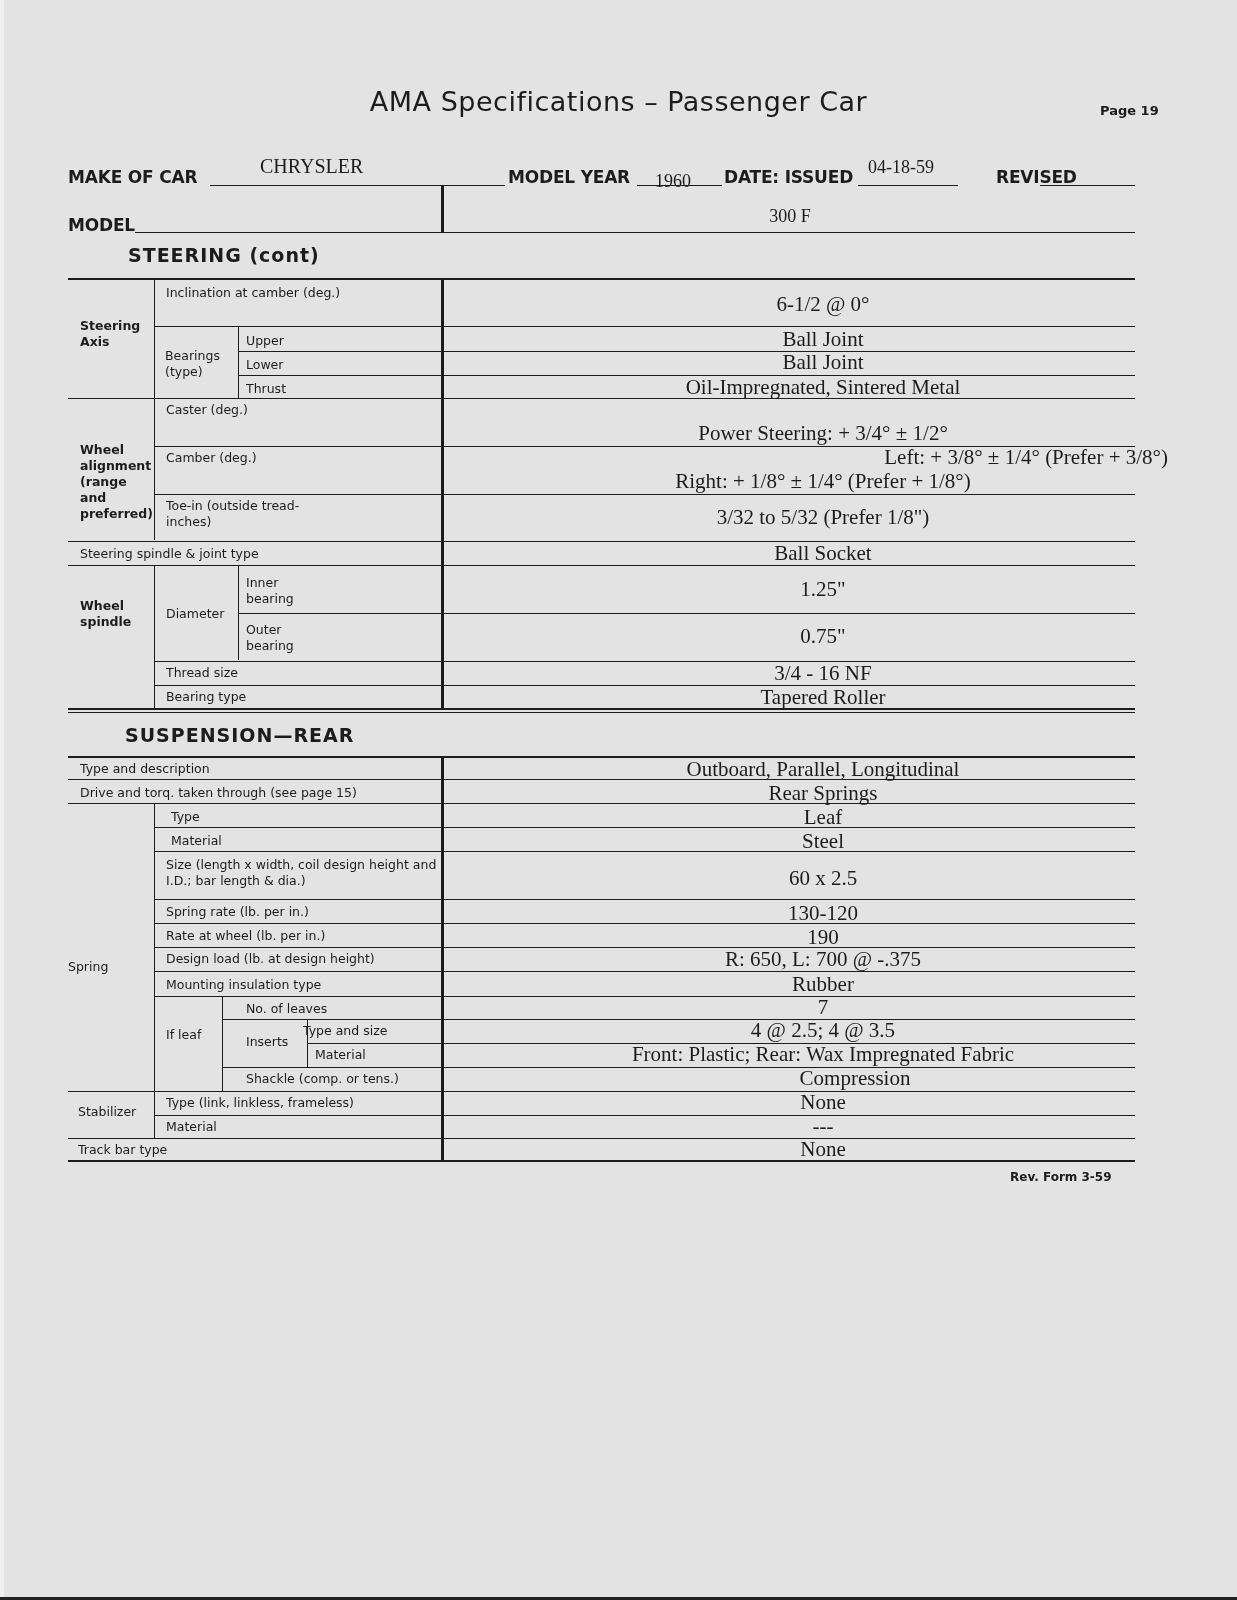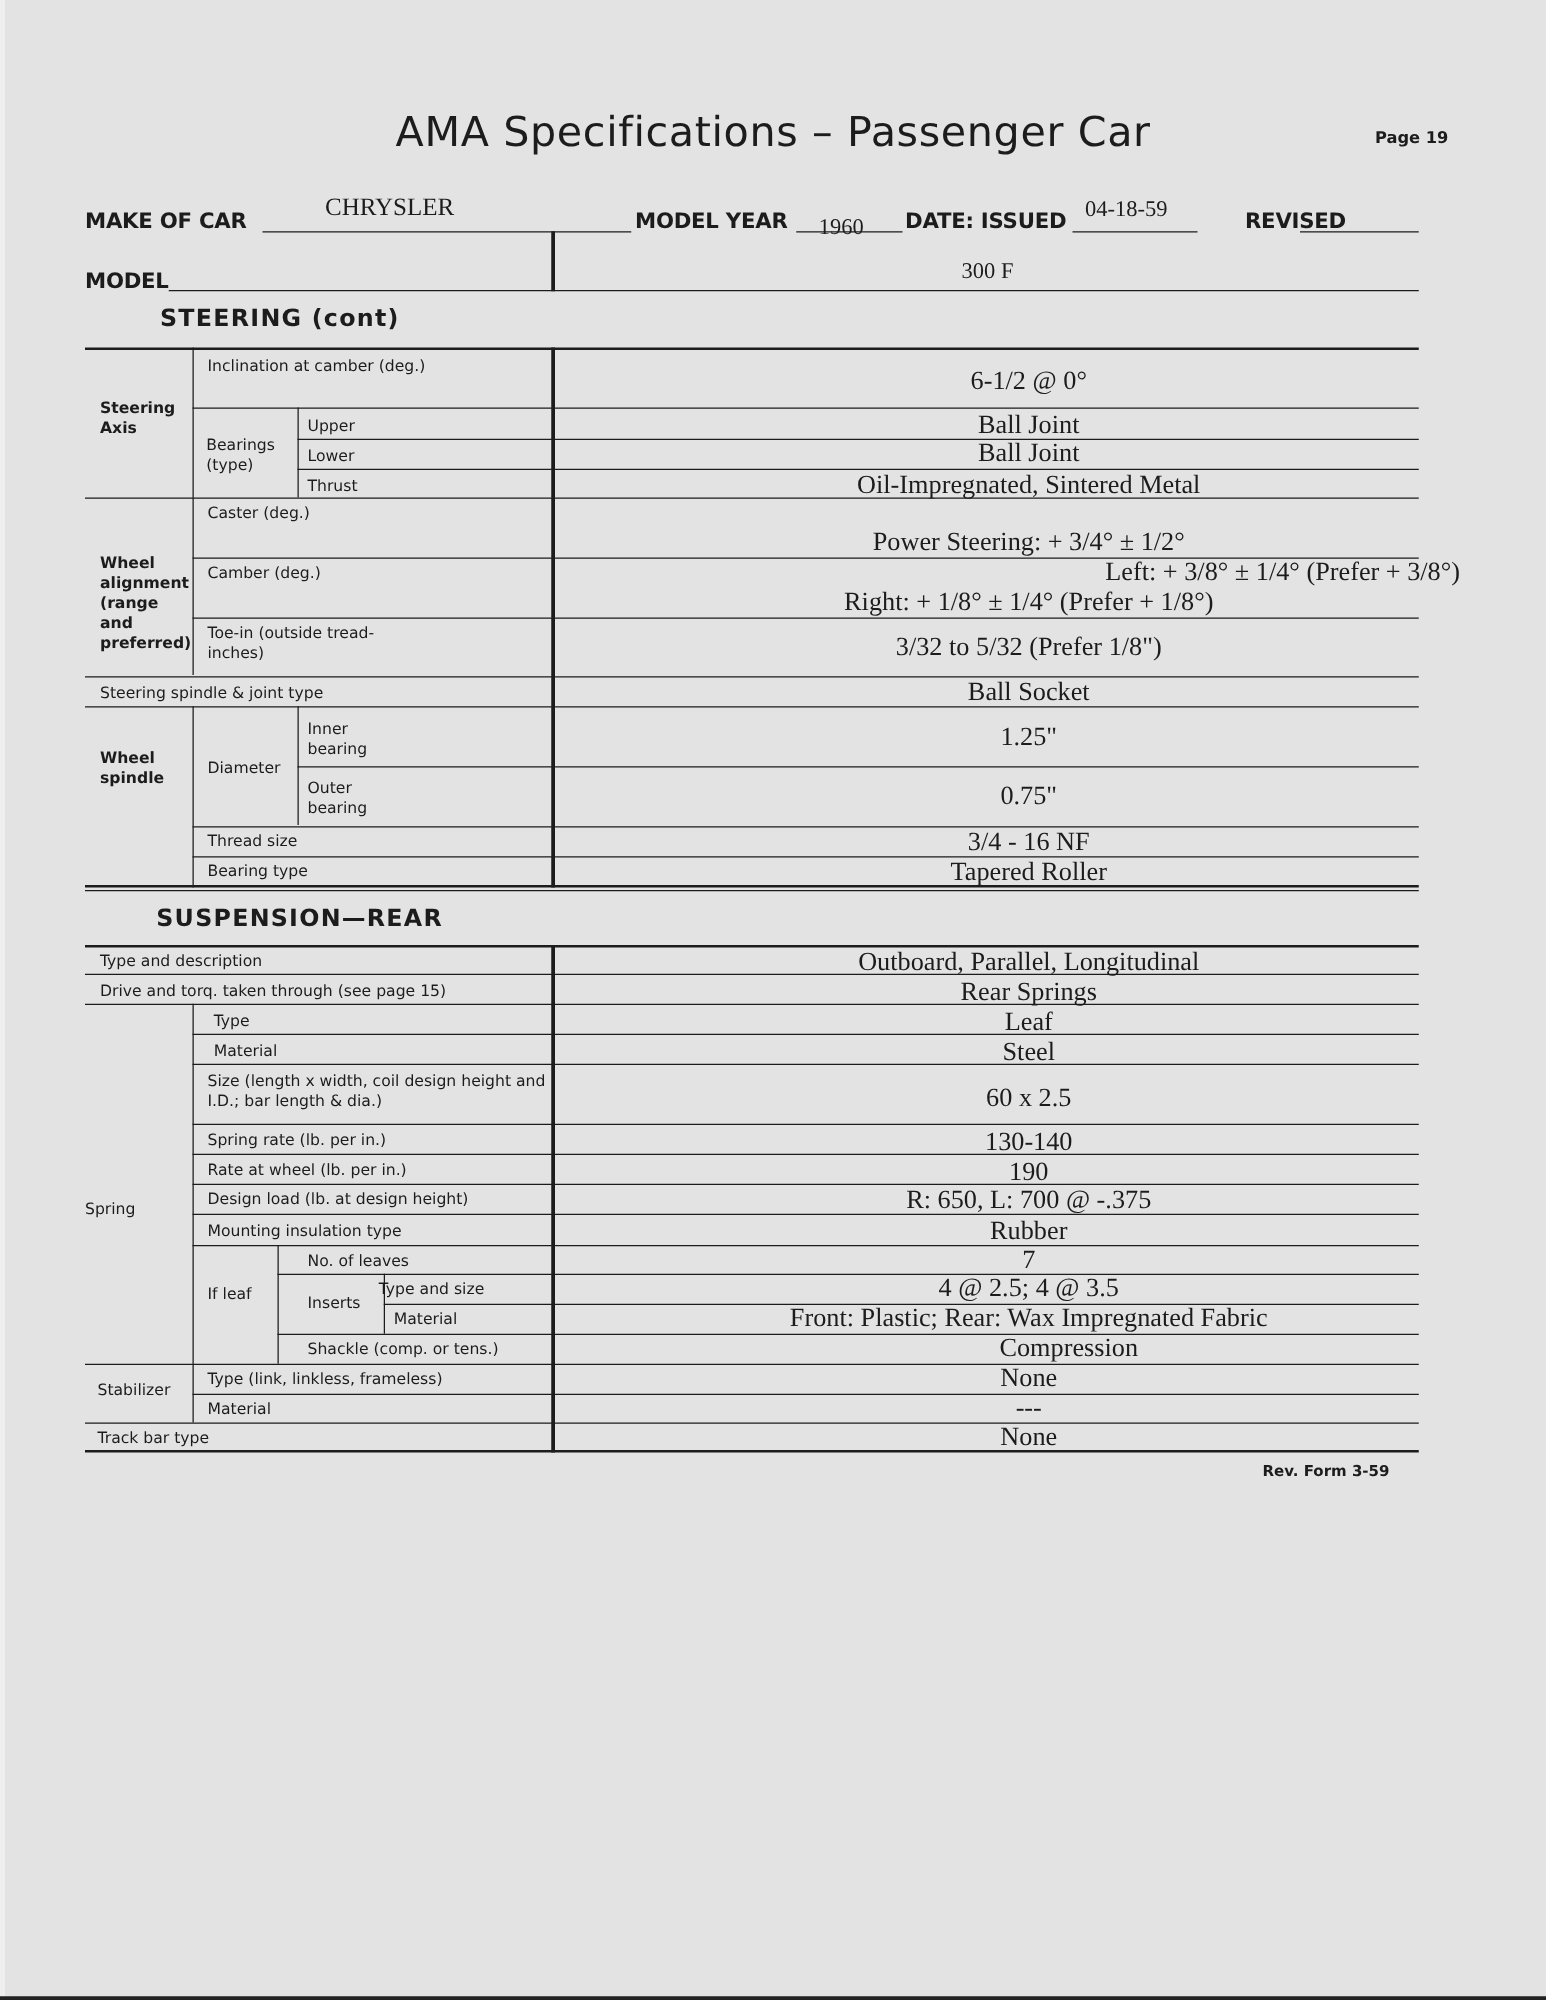--- a/index.html
+++ b/index.html
@@ -5,21 +5,21 @@
   html, body { margin:0; padding:0; }
   body {
     width:1237px; height:1600px; position:relative; overflow:hidden;
     background:#e4e3e3;
     color:#1c1c1c;
     font-family:"DejaVu Sans", sans-serif;
   }
   .bottom-edge { position:absolute; left:0; right:0; top:1597px; height:3px; background:#222; }
   .left-edge { position:absolute; left:0; top:0; bottom:0; width:4px; background:#f0efef; }
   .abs { position:absolute; }
-  .title { left:0; width:1237px; top:86px; text-align:center; font-size:33px; letter-spacing:0.5px; font-family:"DejaVu Sans", sans-serif; }
+  .title { left:0; width:1237px; top:86px; text-align:center; font-size:27px; letter-spacing:0.5px; font-family:"DejaVu Sans", sans-serif; }
   .pageno { left:1100px; top:103px; font-size:13px; font-weight:bold; }
   .hdr-label { font-size:17px; font-weight:bold; font-family:"DejaVu Sans", sans-serif; letter-spacing:-0.2px; }
   .hdr-val { font-family:"Liberation Serif", serif; font-size:20px; }
   .hline { position:absolute; height:1px; background:#1c1c1c; }
   .hline2 { position:absolute; height:2px; background:#1c1c1c; }
   .vline { position:absolute; width:1px; background:#1c1c1c; }
   .vline2 { position:absolute; width:3px; background:#1c1c1c; }
   .section { font-size:19px; font-weight:bold; letter-spacing:1px; }
   .lbl { position:absolute; font-size:12.5px; line-height:16px; }
   .val { position:absolute; left:445px; width:690px; text-align:center; font-family:"Liberation Serif", serif; font-size:21px; line-height:22px;margin-left:33px; }
@@ -160,21 +160,21 @@
   <div class="lbl" style="left:246px;top:1071px;">Shackle (comp. or tens.)</div>
   <div class="lbl" style="left:166px;top:1095px;">Type (link, linkless, frameless)</div>
   <div class="lbl" style="left:166px;top:1119px;">Material</div>
   <div class="lbl" style="left:78px;top:1142px;">Track bar type</div>
 
   <div class="val" style="top:758px;">Outboard, Parallel, Longitudinal</div>
   <div class="val" style="top:782px;">Rear Springs</div>
   <div class="val" style="top:806px;">Leaf</div>
   <div class="val" style="top:830px;">Steel</div>
   <div class="val" style="top:867px;">60 x 2.5</div>
-  <div class="val" style="top:902px;">130-140</div>
+  <div class="val" style="top:902px;">130-120</div>
   <div class="val" style="top:926px;">190</div>
   <div class="val" style="top:948px;">R: 650,  L: 700 @ -.375</div>
   <div class="val" style="top:973px;">Rubber</div>
   <div class="val" style="top:996px;">7</div>
   <div class="val" style="top:1019px;">4 @ 2.5; 4 @ 3.5</div>
   <div class="val" style="top:1043px;">Front: Plastic; Rear: Wax Impregnated Fabric</div>
   <div class="val" style="top:1067px;padding-left:32px;">Compression</div>
   <div class="val" style="top:1091px;">None</div>
   <div class="val" style="top:1115px;">---</div>
   <div class="val" style="top:1138px;">None</div>

